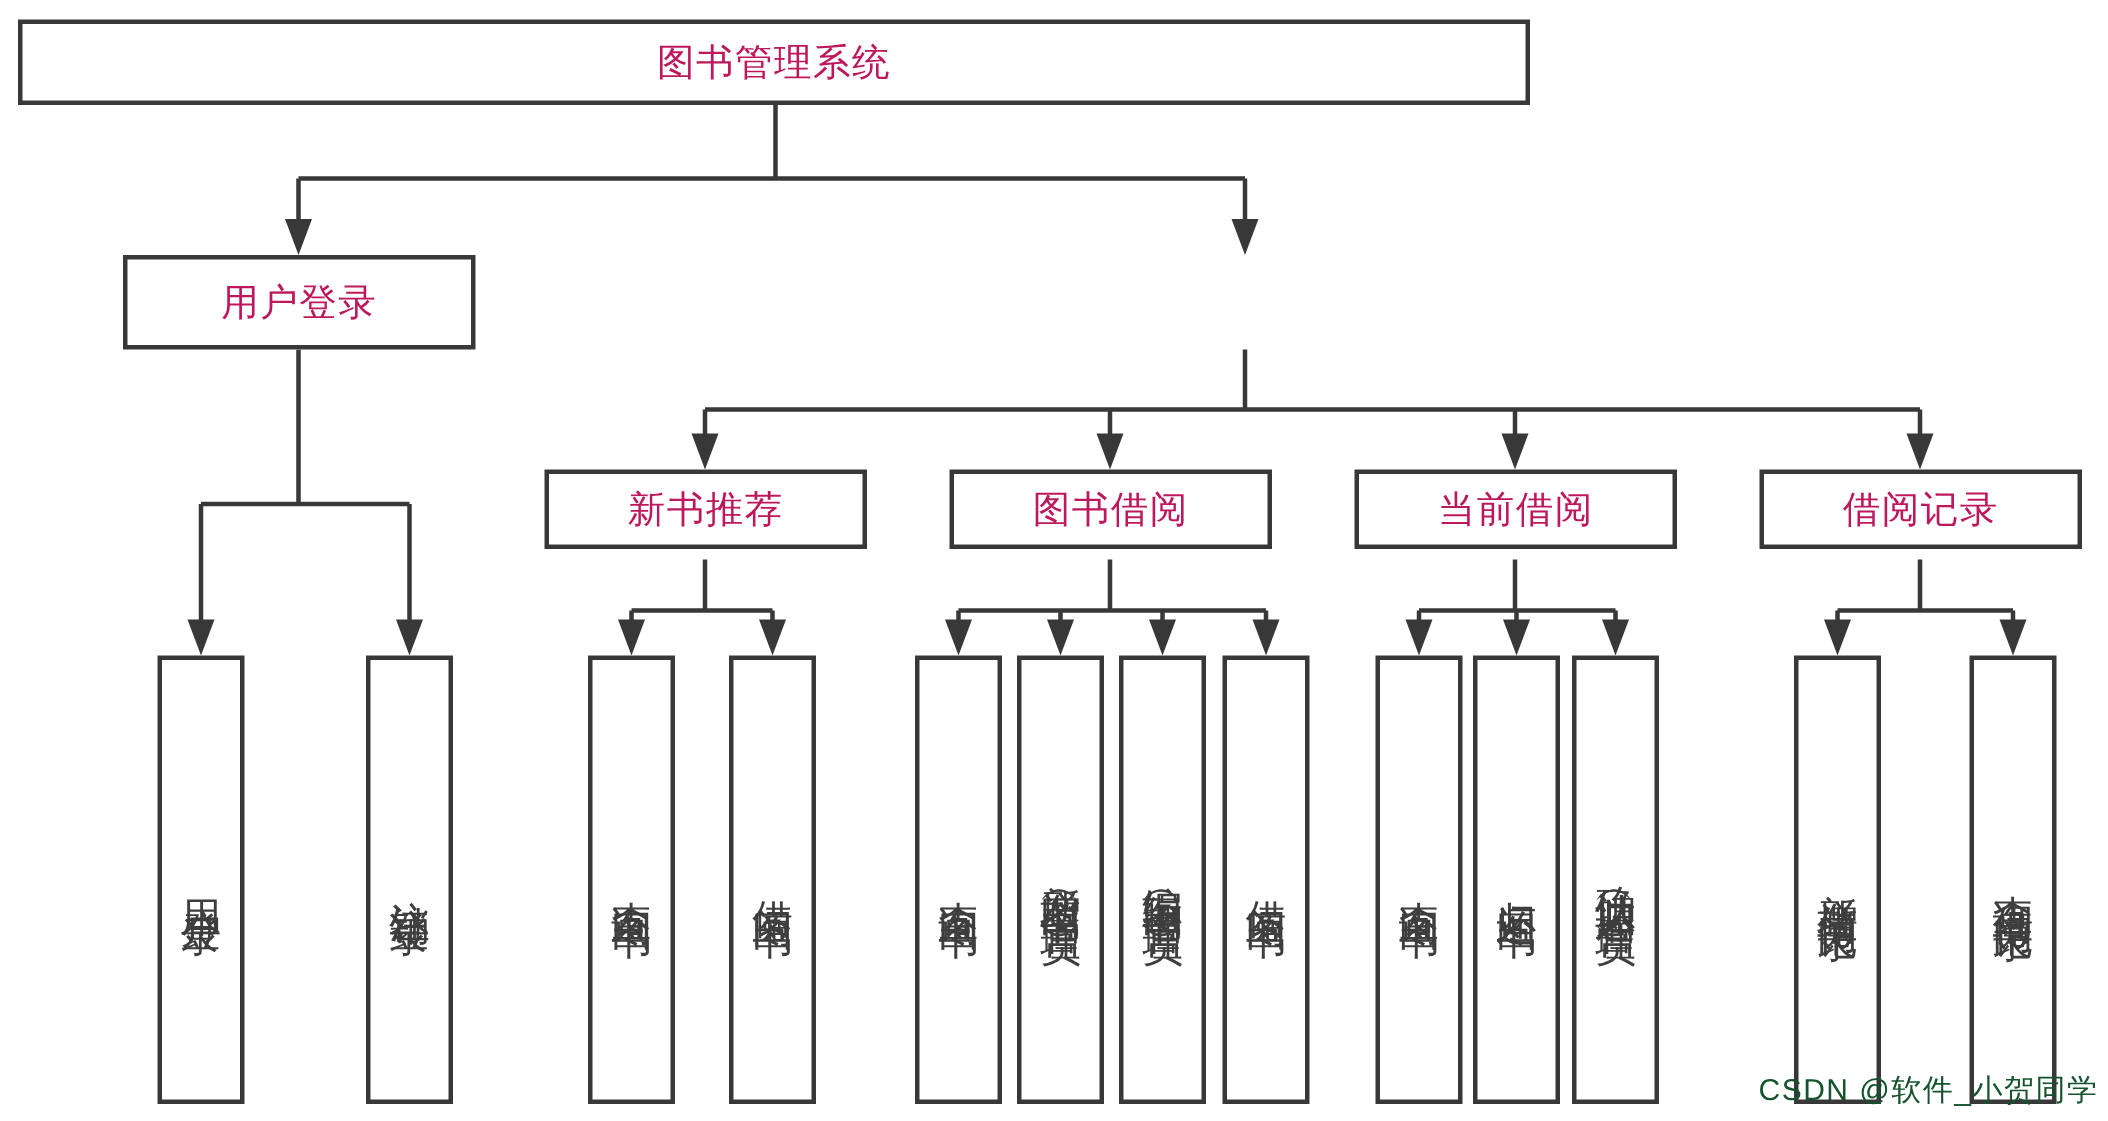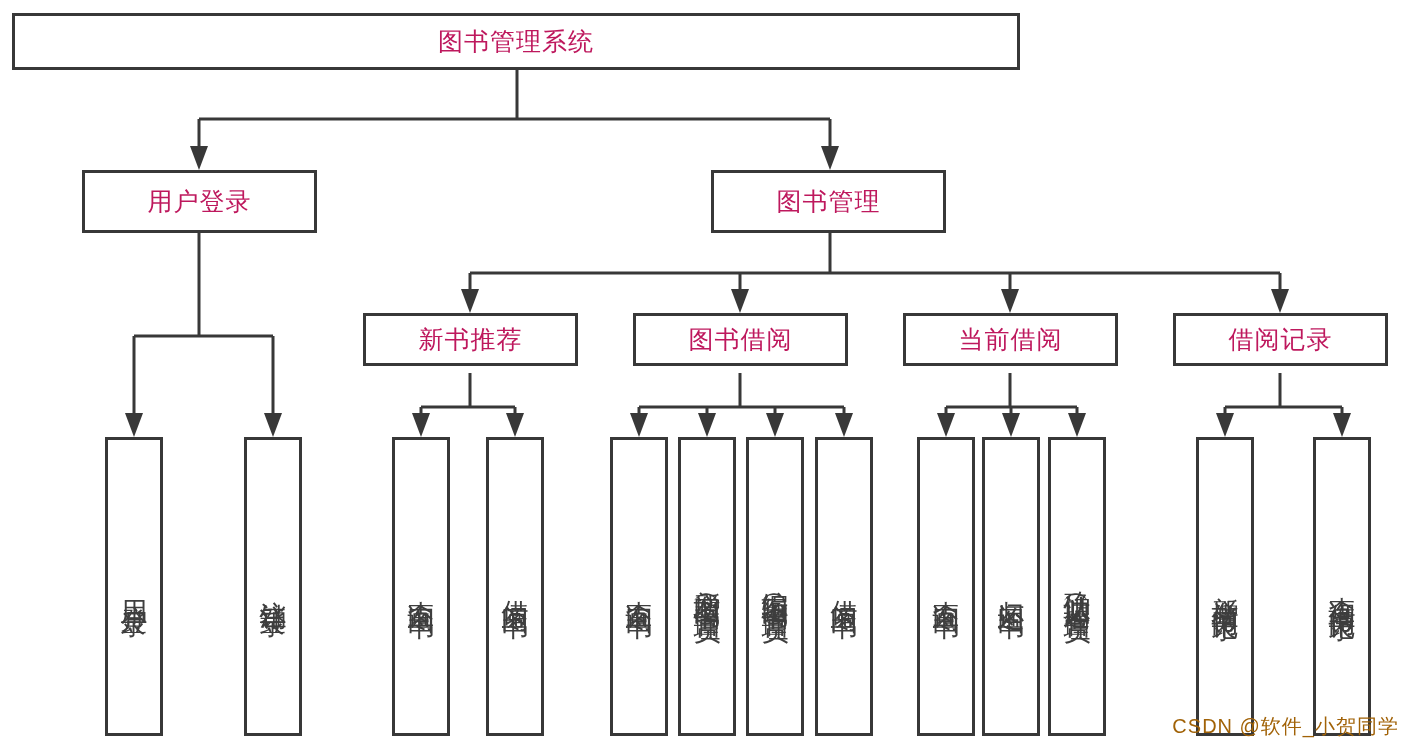--- a/index.html
+++ b/index.html
@@ -71,21 +71,21 @@
   #leaf-d1 { left: 917px; }
   #leaf-d2 { left: 982px; }
   #leaf-d3 { left: 1048px; }
   #leaf-e1 { left: 1196px; }
   #leaf-e2 { left: 1313px; }
   #watermark {
     position: absolute;
     right: 6px;
     bottom: 7px;
     font-size: 20px;
-    color: #a16207;
+    color: #14532d;
     letter-spacing: 1px;
     z-index: 5;
     white-space: nowrap;
   }
 </style>
 </head>
 <body>
 
 <div id="stage">
 
@@ -148,23 +148,20 @@
       M1333 413 L1351 413 L1342 437 Z"></path>
   </svg>
 
   <div class="hbox" id="root-box">
     <span>图书管理系统</span>
   </div>
 
   <div class="hbox" id="l2-user">
     <span>用户登录</span>
   </div>
-  <div class="hbox" id="l2-book">
-    <span>图书管理</span>
-  </div>
 
   <div class="hbox l3" id="l3-recommend">
     <span>新书推荐</span>
   </div>
   <div class="hbox l3" id="l3-borrow">
     <span>图书借阅</span>
   </div>
   <div class="hbox l3" id="l3-current">
     <span>当前借阅</span>
   </div>

